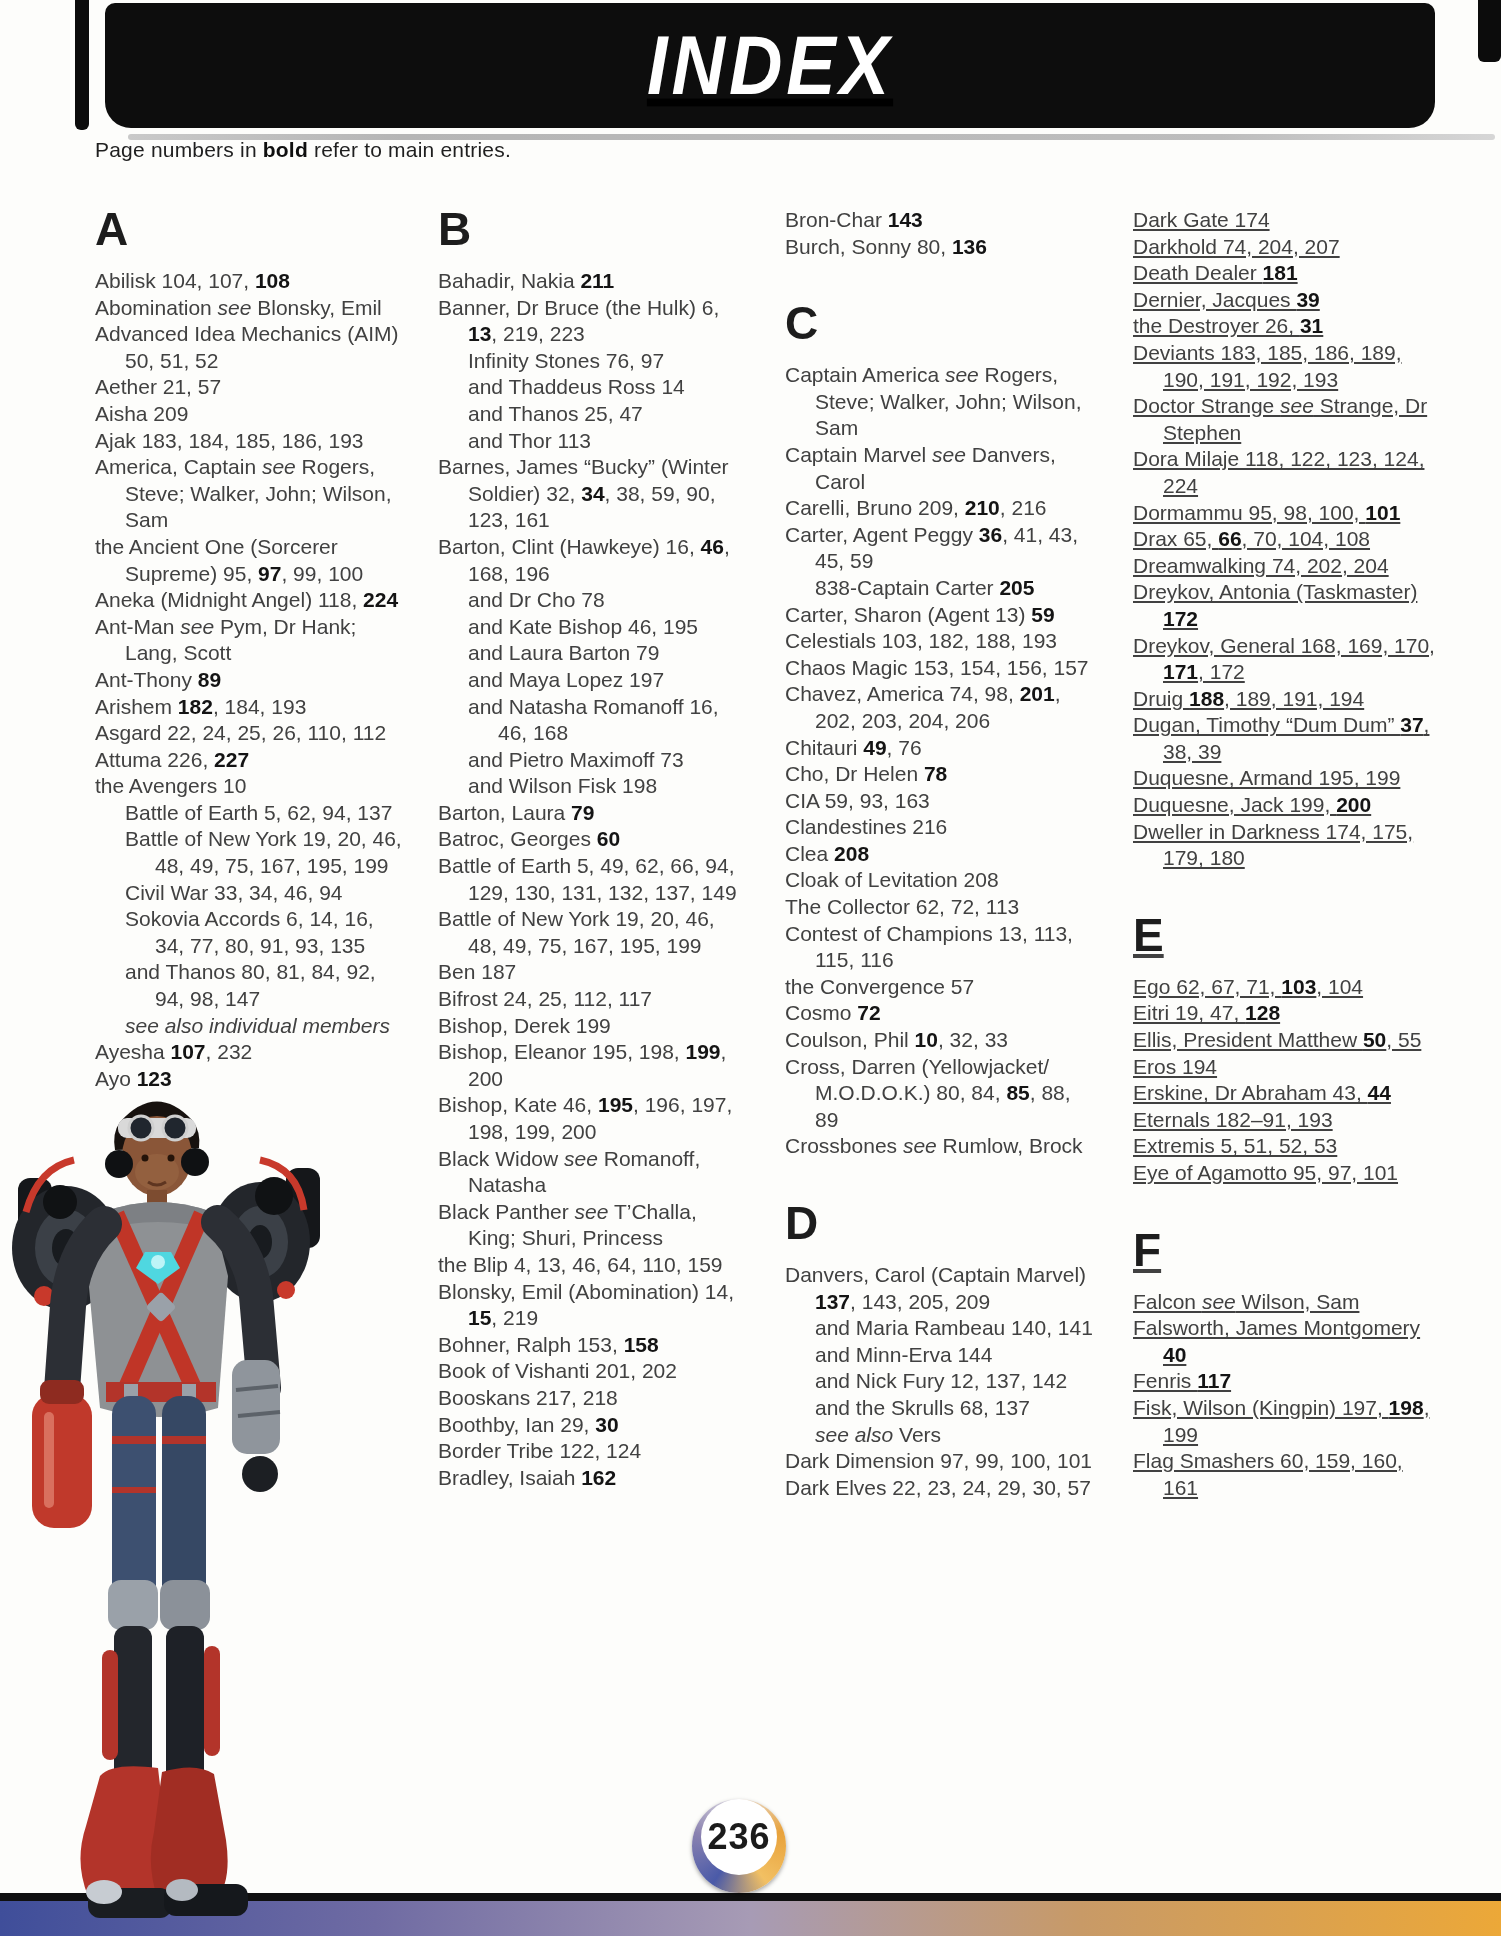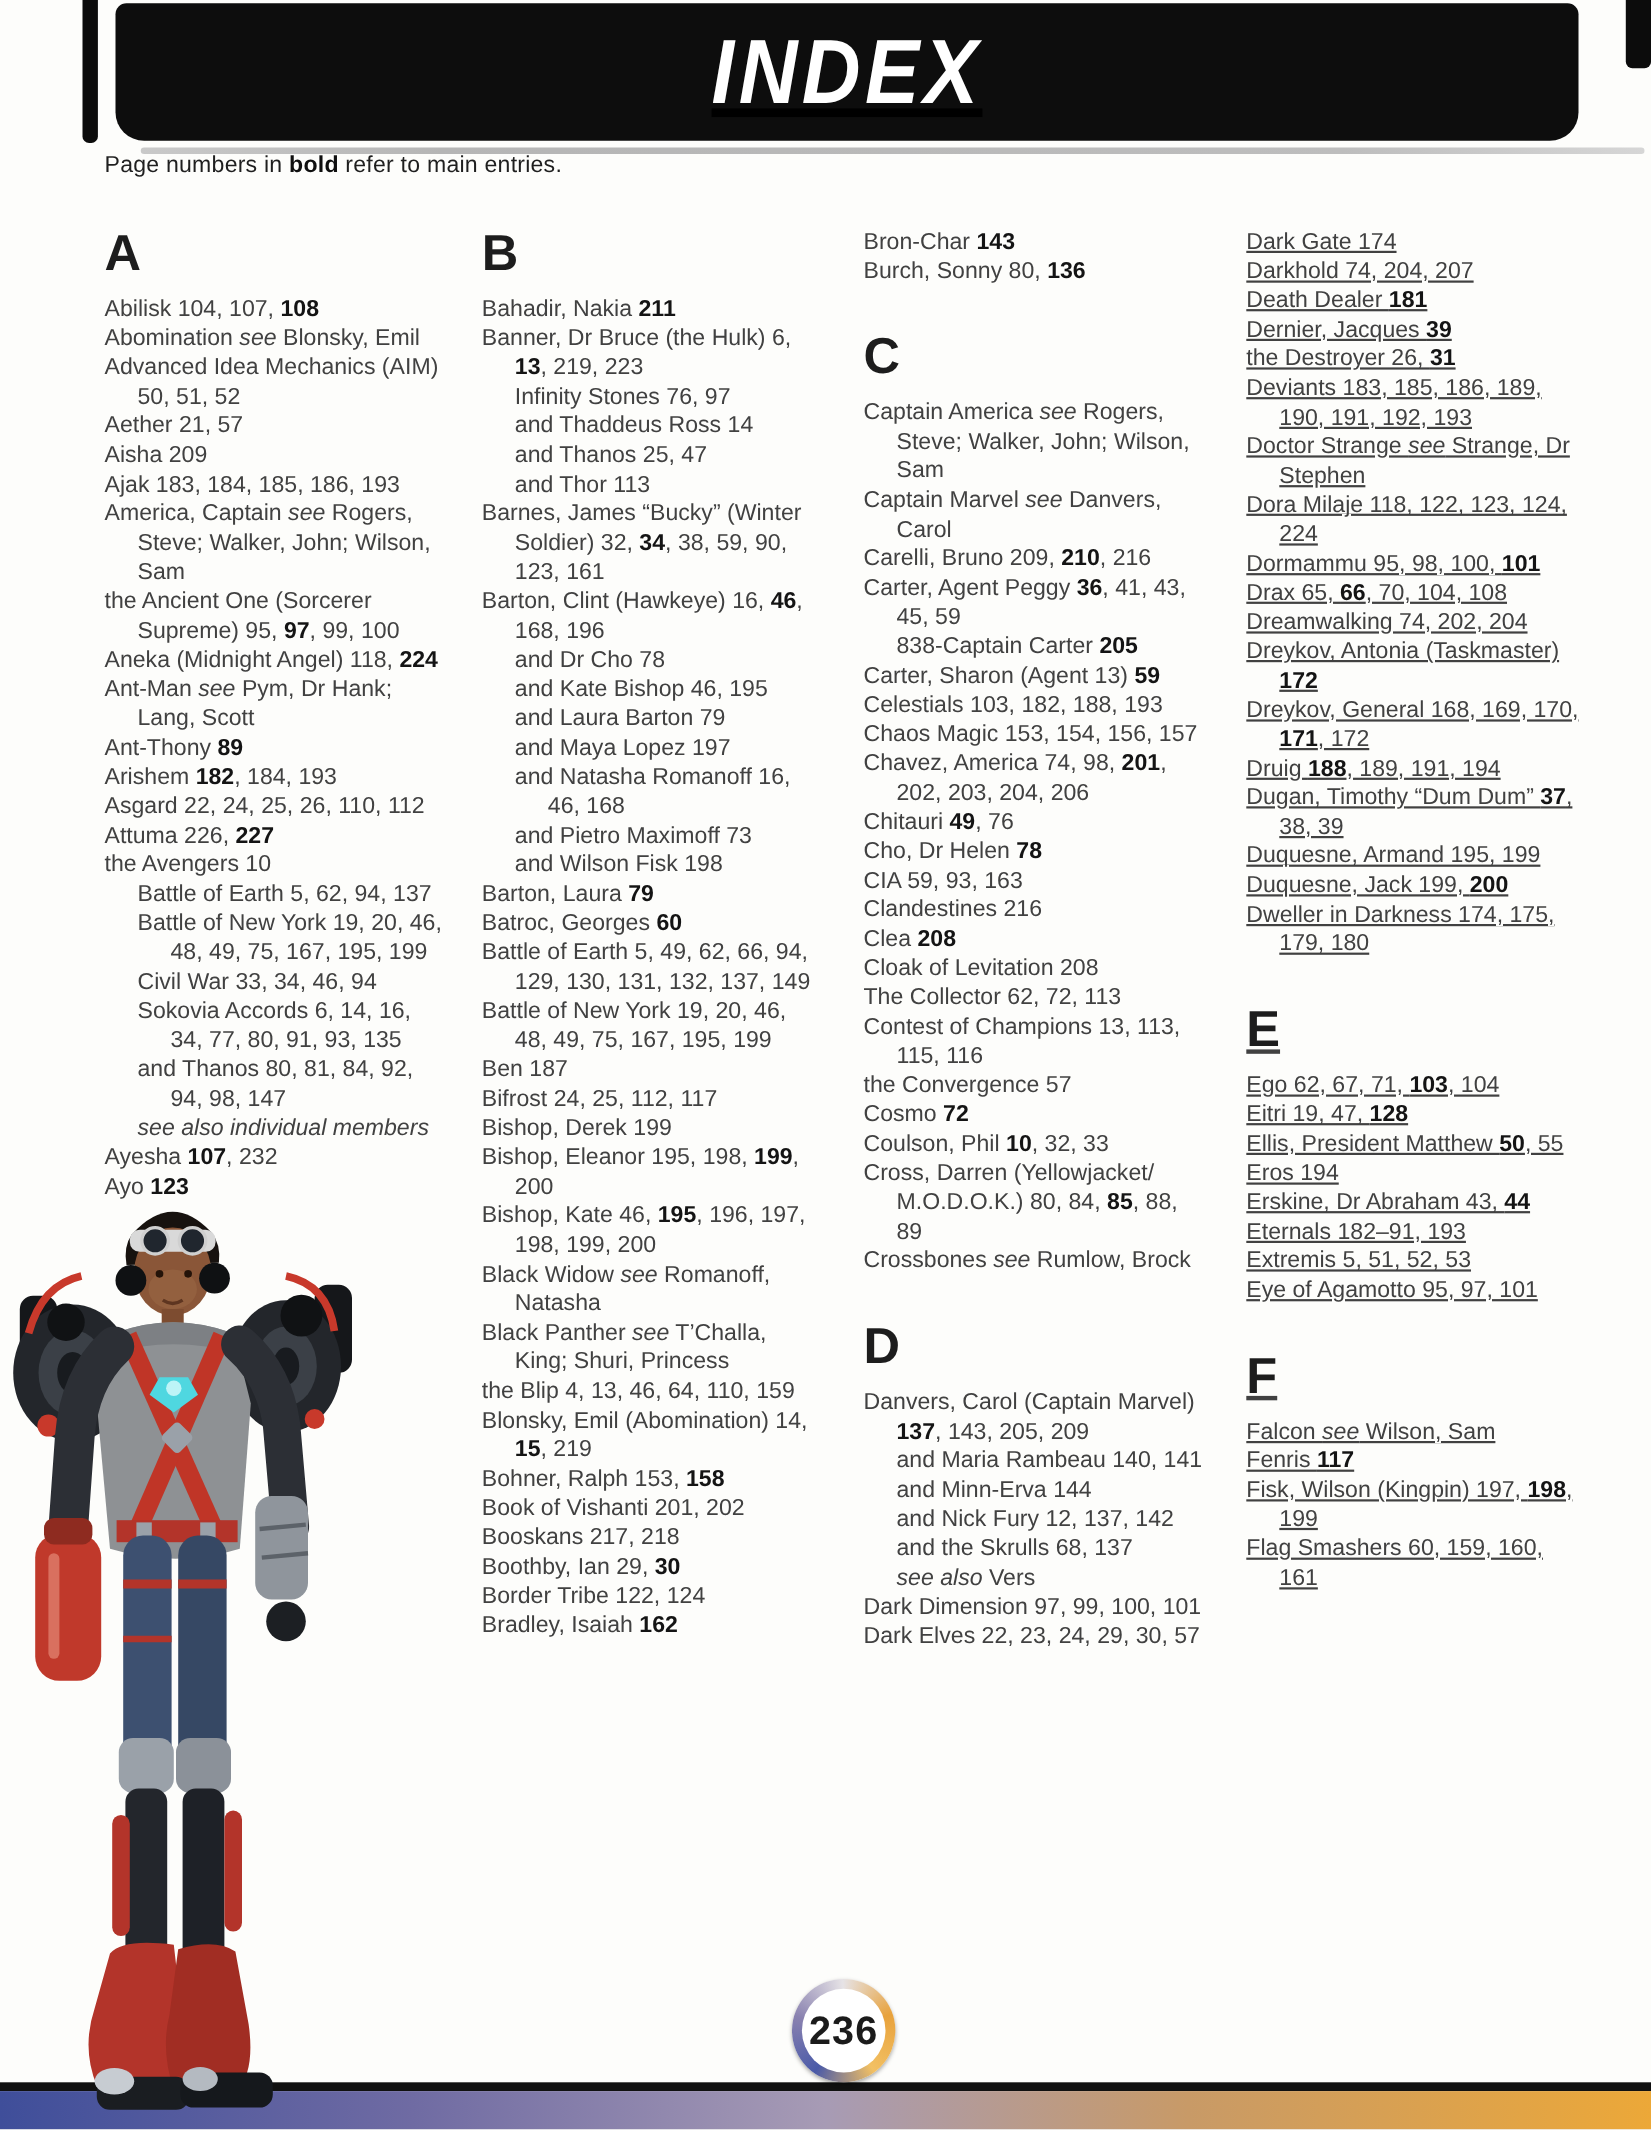--- a/index.html
+++ b/index.html
@@ -63,23 +63,23 @@
 
   
   .footer-rule{
     position:absolute;left:0;top:1893px;width:1501px;height:8px;
     background:#101010;z-index:1;
   }
   .footer-band{
     position:absolute;left:0;top:1901px;width:1501px;height:35px;z-index:1;
   }
   .badge{
-    position:absolute;left:720px;top:1799px;width:94px;height:94px;
+    position:absolute;left:692px;top:1799px;width:94px;height:94px;
     border-radius:50%;z-index:6;
-    display:flex;align-items:center;justify-content:center;
+    display:flex;align-items:flex-start;justify-content:center;
     box-shadow:0 2px 4px rgba(0,0,0,.35);
   }
   .badge-inner{
     width:76px;height:76px;border-radius:50%;background:#ffffff;
     display:flex;align-items:center;justify-content:center;
     font-size:36px;font-weight:700;color:#1b1b1b;letter-spacing:1px;
   }
 
   
   .figure{
@@ -222,20 +222,21 @@
       <div class="entry">Ego 62, 67, 71, <b>103</b>, 104</div>
       <div class="entry">Eitri 19, 47, <b>128</b></div>
       <div class="entry">Ellis, President Matthew <b>50</b>, 55</div>
       <div class="entry">Eros 194</div>
       <div class="entry">Erskine, Dr Abraham 43, <b>44</b></div>
       <div class="entry">Eternals 182–91, 193</div>
       <div class="entry">Extremis 5, 51, 52, 53</div>
       <div class="entry">Eye of Agamotto 95, 97, 101</div>
       <div class="section-letter">F</div>
       <div class="entry">Falcon <i>see</i> Wilson, Sam</div>
+      <div class="entry">Falsworth, James Montgomery <b>40</b></div>
       <div class="entry">Fenris <b>117</b></div>
       <div class="entry">Fisk, Wilson (Kingpin) 197, <b>198</b>, 199</div>
       <div class="entry">Flag Smashers 60, 159, 160, 161</div>
     </div>
 
   <svg class="figure" viewBox="0 0 334 876" xmlns="http://www.w3.org/2000/svg">
 
     <g>
       <rect x="14" y="118" width="34" height="84" rx="12" fill="#15171a"></rect>
       <ellipse cx="62" cy="188" rx="54" ry="62" fill="#23262b"></ellipse>

